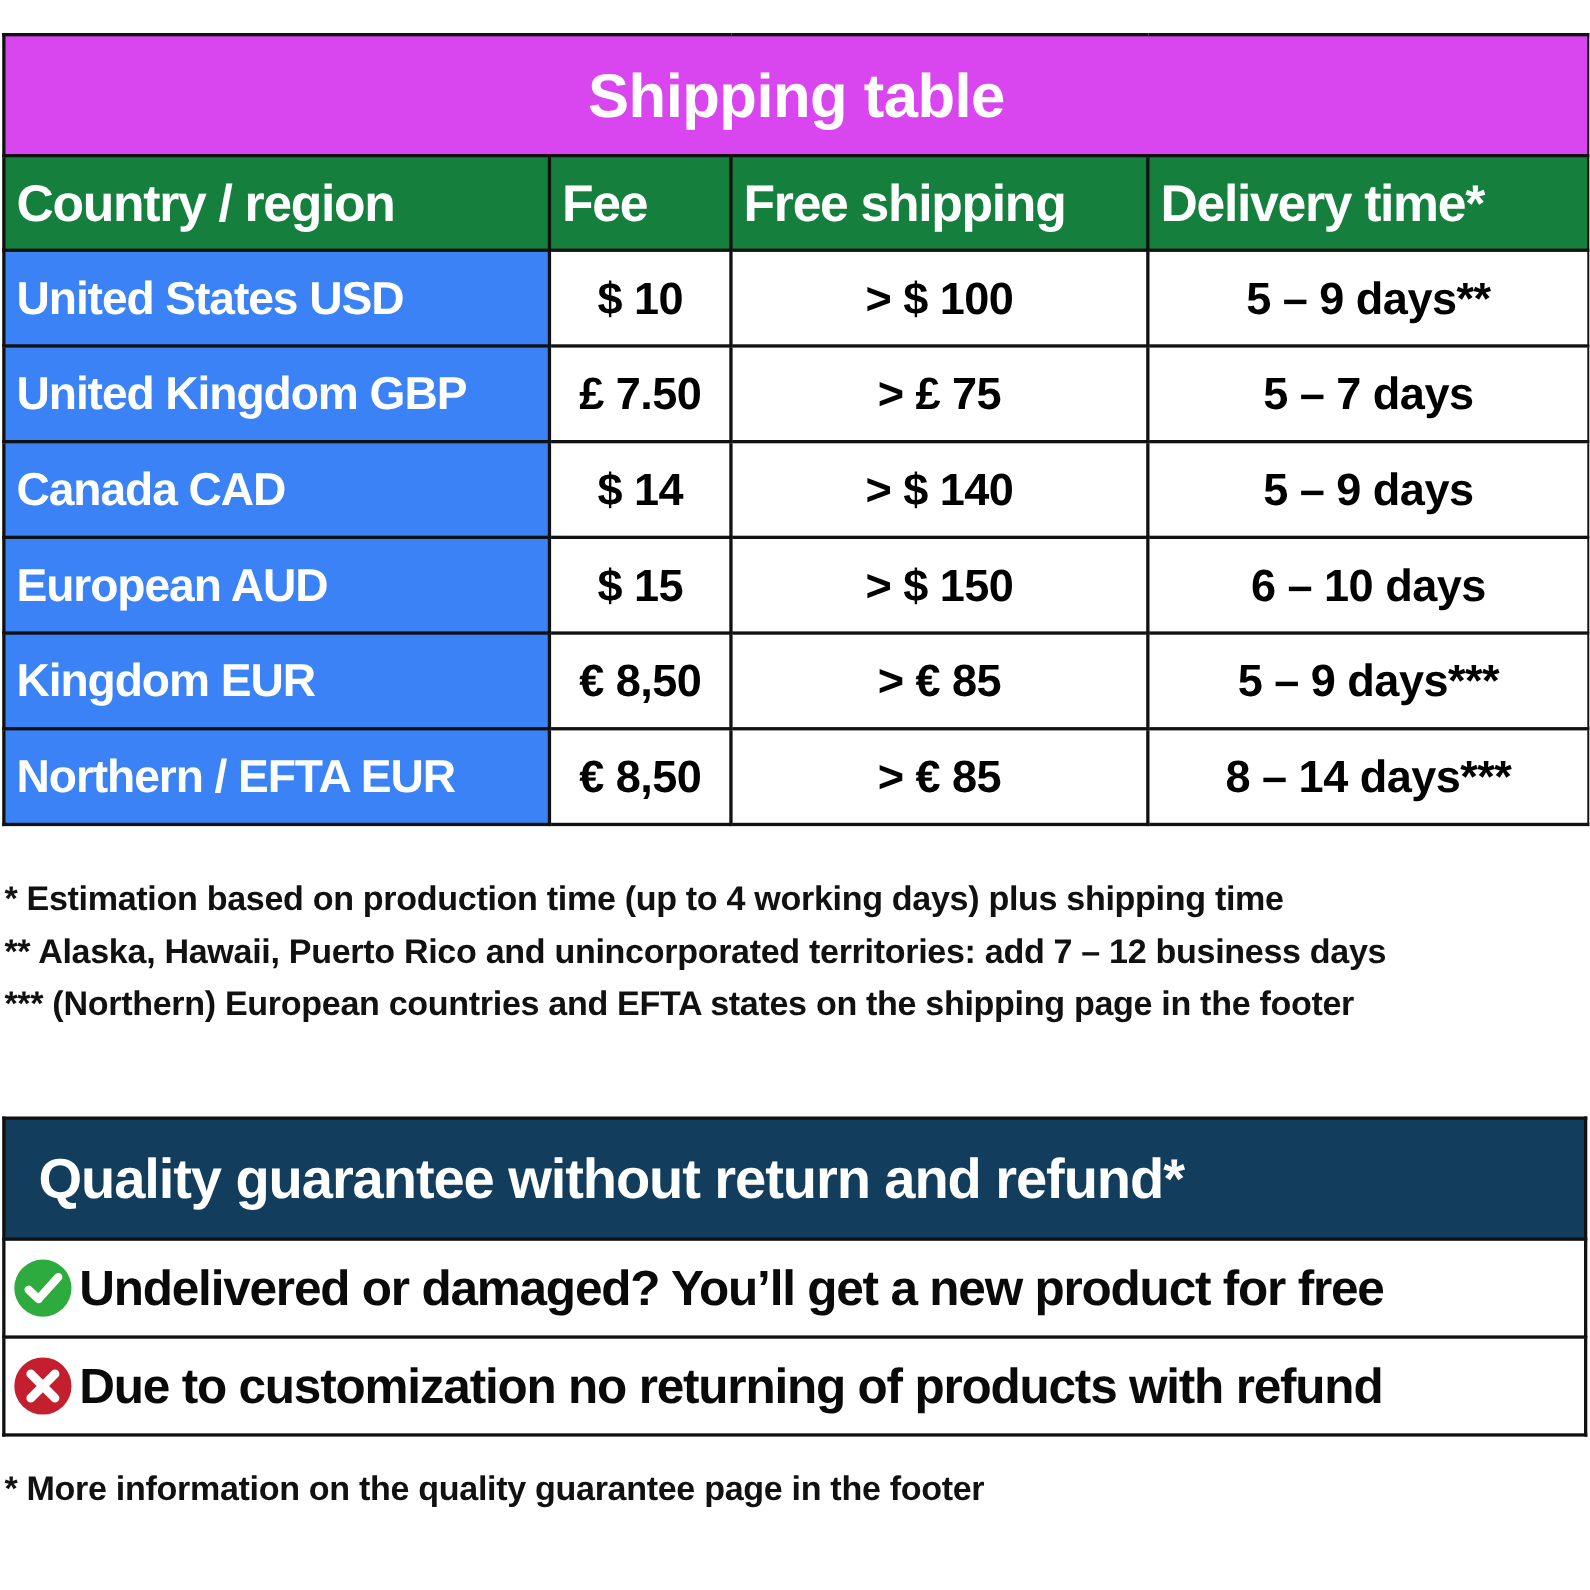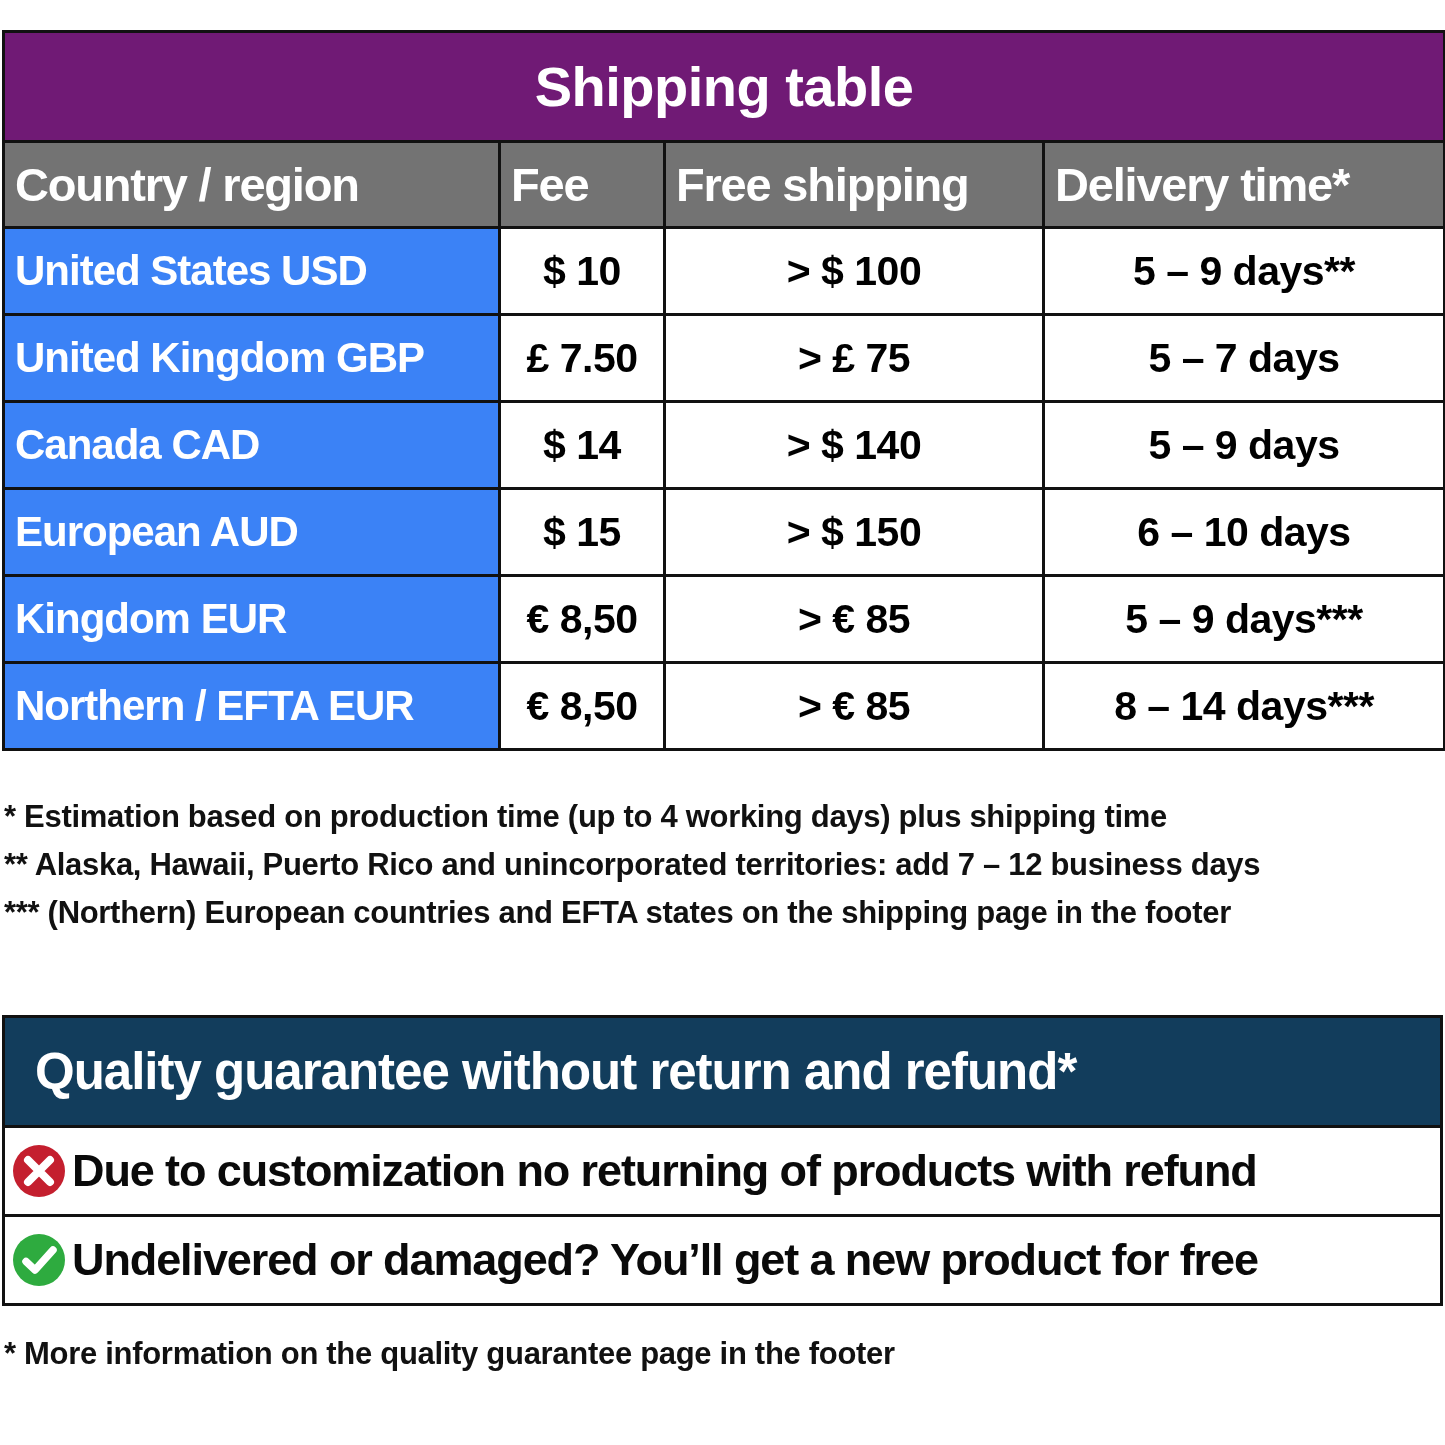--- a/index.html
+++ b/index.html
@@ -33,32 +33,32 @@
     table-layout: fixed;
     border: 3px solid #111111;
   }
 
   table.shipping td, table.shipping th {
     border: 3px solid #111111;
     padding: 0 10px;
   }
 
   .tbl-title {
-    background: #701a75;
+    background: #d946ef;
     color: #ffffff;
     text-align: center;
     font-size: 56px;
     font-weight: bold;
     letter-spacing: -0.5px;
     height: 110px;
     vertical-align: middle;
   }
 
   .hdr {
-    background: #737373;
+    background: #15803d;
     color: #ffffff;
     font-size: 47px;
     font-weight: bold;
     text-align: left;
     height: 86px;
     vertical-align: middle;
     letter-spacing: -1.2px;
     white-space: nowrap;
   }
 
@@ -259,37 +259,37 @@
   <div class="quality-wrap">
     <table class="quality">
       <tbody>
         <tr>
           <td class="q-title">Quality guarantee without return and refund*</td>
         </tr>
         <tr>
           <td class="q-row">
             <div class="q-line">
               <svg class="icon-badge" viewBox="0 0 56 56">
+                <circle cx="28" cy="28" r="26" fill="#2eab3f"></circle>
+                <path d="M15 29.5 L24 38 L42 18" stroke="#ffffff" stroke-width="7.5" fill="none" stroke-linecap="round" stroke-linejoin="round"></path>
+              </svg>
+              <span class="q-text">Undelivered or damaged? You’ll get a new product for free</span>
+            </div>
+          </td>
+        </tr>
+        <tr>
+          <td class="q-row">
+            <div class="q-line">
+              <svg class="icon-badge" viewBox="0 0 56 56">
                 <circle cx="28" cy="28" r="26" fill="#c41f2e"></circle>
                 <path d="M17 17 L39 39 M39 17 L17 39" stroke="#ffffff" stroke-width="8" fill="none" stroke-linecap="round"></path>
               </svg>
               <span class="q-text">Due to customization no returning of products with refund</span>
             </div>
           </td>
         </tr>
-        <tr>
-          <td class="q-row">
-            <div class="q-line">
-              <svg class="icon-badge" viewBox="0 0 56 56">
-                <circle cx="28" cy="28" r="26" fill="#2eab3f"></circle>
-                <path d="M15 29.5 L24 38 L42 18" stroke="#ffffff" stroke-width="7.5" fill="none" stroke-linecap="round" stroke-linejoin="round"></path>
-              </svg>
-              <span class="q-text">Undelivered or damaged? You’ll get a new product for free</span>
-            </div>
-          </td>
-        </tr>
       </tbody>
     </table>
   </div>
 
   <div class="quality-note">* More information on the quality guarantee page in the footer</div>
 
 </div>
 
 </body></html>

